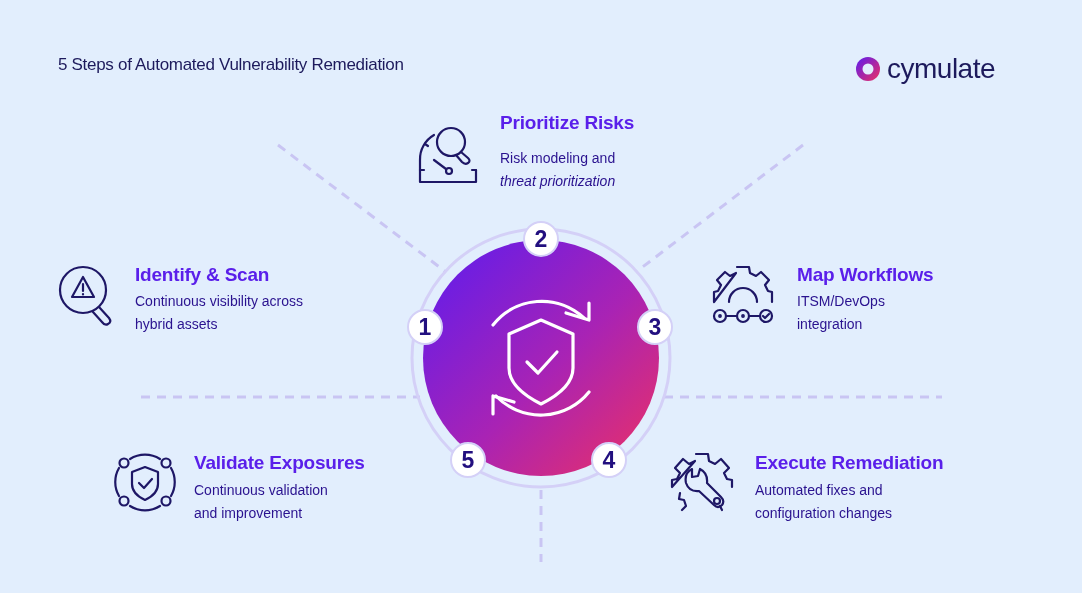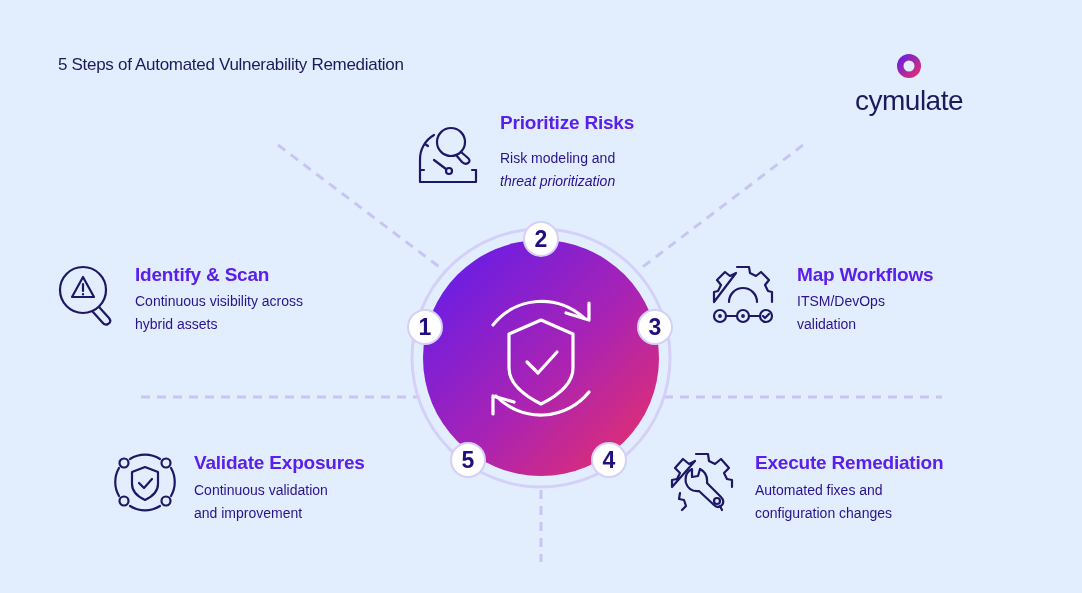--- a/index.html
+++ b/index.html
@@ -9,21 +9,21 @@
       position: relative; overflow: hidden;
       font-family: "Liberation Sans", "DejaVu Sans", sans-serif;
     }
     .title {
       position: absolute; left: 58px; top: 55px;
       font-size: 17px; font-weight: 400; color: #1D1A5C;
       letter-spacing: -0.3px; white-space: nowrap;
     }
     .logo {
       position: absolute; left: 855px; top: 53px;
-      display: flex; align-items: center; gap: 6px; flex-direction: column;
+      display: flex; align-items: center; gap: 6px;
     }
     .logo-text {
       font-size: 28px; color: #1D1A5C; font-weight: 400; letter-spacing: -0.5px;
       line-height: 32px;
     }
     .step {
       position: absolute;
     }
     .step .step-title {
       position: absolute; white-space: nowrap;
@@ -125,21 +125,21 @@
     <circle cx="31" cy="52" r="6"></circle>
     <circle cx="54" cy="52" r="6"></circle>
     <line x1="14" y1="52" x2="25" y2="52"></line>
     <line x1="37" y1="52" x2="48" y2="52"></line>
     <circle cx="8" cy="52" r="0.8" fill="#1E1766"></circle>
     <circle cx="31" cy="52" r="0.8" fill="#1E1766"></circle>
     <polyline points="51,52 53,54 57,50"></polyline>
   </svg>
   <div class="step-title" style="left:797px;top:264px;">Map Workflows</div>
   <div class="step-desc" style="left:797px;top:290px;">ITSM/DevOps</div>
-  <div class="step-desc" style="left:797px;top:313px;">validation</div>
+  <div class="step-desc" style="left:797px;top:313px;">integration</div>
 </div>
 
 <div class="step" style="left:0;top:0;">
   <svg class="icon" style="left:670px;top:451px;" width="64" height="64" viewBox="0 0 64 64" fill="none" stroke="#1E1766" stroke-width="2.2" stroke-linecap="round" stroke-linejoin="round">
     <path d="M26 3 L38 3 L39 10 L45 13 L51 8 L59 17 L54 22 L57 28 L62 29 L62 36 M2 36 L2 29 L7 28 L10 22 L5 17 L13 8 L19 13 L25 10 Z"></path>
     <path d="M10 42 L9 48 L14 49 L16 55 L12 59 M52 59 L50 55"></path>
     <path d="M22 18 Q14 22 16 32 Q19 41 29 40 L44 54 Q48 58 52 54 Q55 50 51 46 L37 32 Q38 22 30 18 L28 25 L22 26 Z"></path>
     <circle cx="47" cy="50" r="3"></circle>
   </svg>
   <div class="step-title" style="left:755px;top:452px;">Execute Remediation</div>

